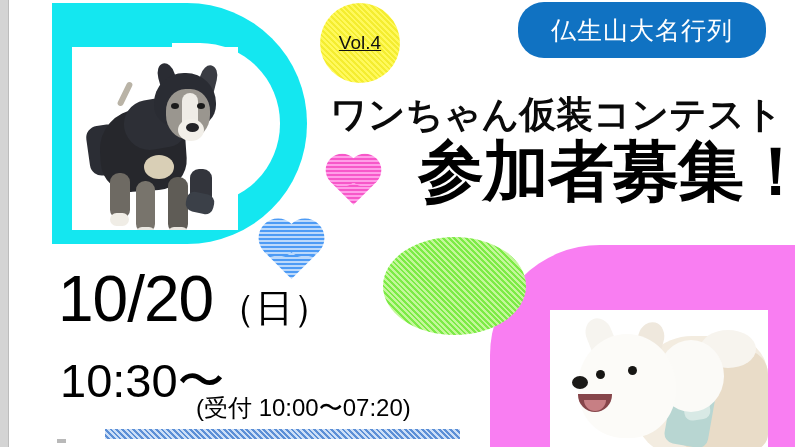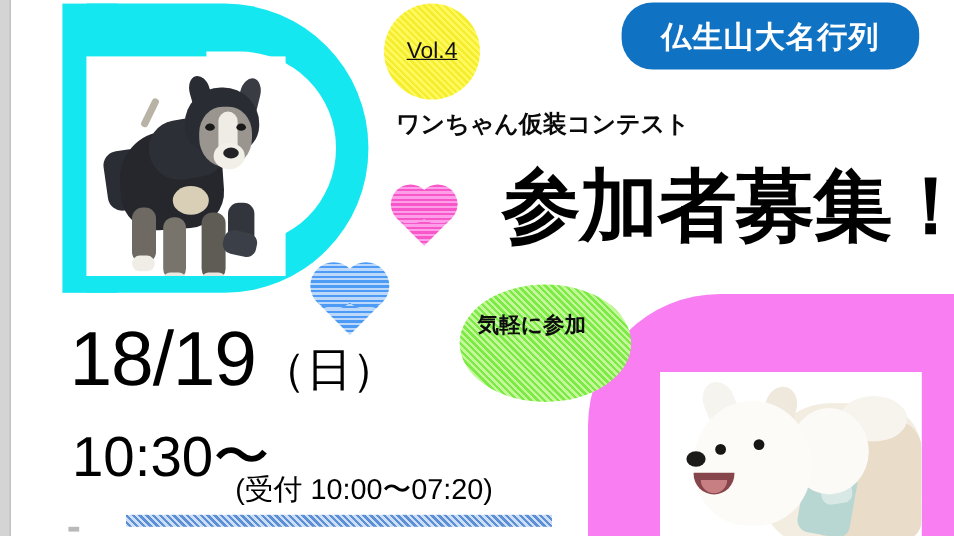--- a/index.html
+++ b/index.html
@@ -273,21 +273,21 @@
     width: 248px; height: 56px;
     background: #1072c2;
     border-radius: 26px;
     display: flex;
     align-items: center;
     justify-content: center;
   }
   .badge-blue span {
     color: #ffffff;
     font-size: 25px;
-    font-weight: bold;
+    font-weight: normal;
     letter-spacing: 1px;
   }
 
   
   .vol-circle {
     position: absolute;
     left: 320px; top: 3px;
     width: 80px; height: 80px;
     border-radius: 50%;
     background:
@@ -302,21 +302,21 @@
     color: #111111;
     font-size: 19px;
     font-weight: normal;
     text-decoration: underline;
   }
 
   
   .subhead {
     position: absolute;
     left: 330px; top: 90px;
-    font-size: 20px;
+    font-size: 37px;
     font-weight: bold;
     color: #0a0a0a;
     letter-spacing: 0px;
     white-space: nowrap;
   }
   .mainhead {
     position: absolute;
     left: 418px; top: 138px;
     font-size: 66px;
     font-weight: bold;
@@ -536,25 +536,24 @@
     <div class="pm pm-eye-l"></div>
     <div class="pm pm-eye-r"></div>
     <div class="pm pm-mouth"></div>
     <div class="pm pm-tongue"></div>
     <div class="pm pm-nose"></div>
   </div>
 
   <div class="bubble-tail"></div>
   <div class="bubble-green"></div>
   <div class="bubble-text">
-    <div>気軽に参加</div>
   </div>
 
   <div class="date-line">
-    <span class="date-main">18/19</span><span class="date-day">（日）</span>
+    <span class="date-main">10/20</span><span class="date-day">（日）</span>
   </div>
   <div class="time-line">10:30〜</div>
   <div class="reception-line">(受付 10:00〜07:20)</div>
 
   <div class="blue-rule"></div>
   <div class="tiny-mark"></div>
 
 </div>
 
 </body></html>

